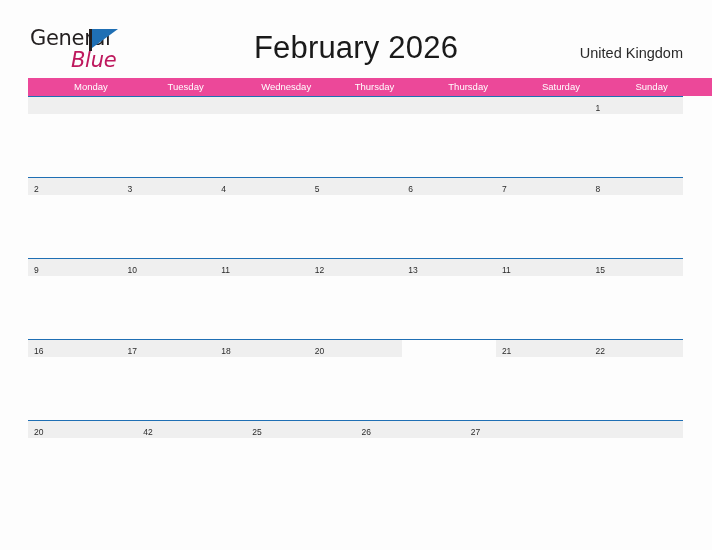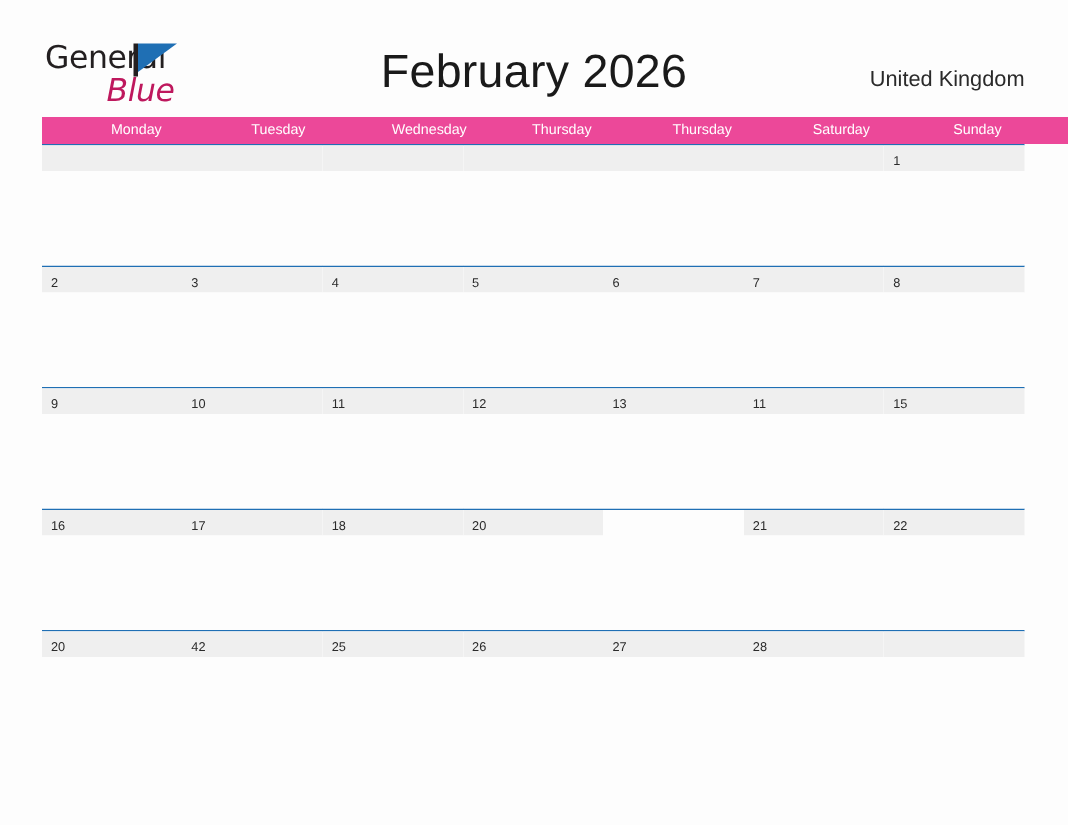--- a/index.html
+++ b/index.html
@@ -348,24 +348,20 @@
         </div>
       <div class="day">
           <div class="band"><span class="daynum">26</span></div>
           <div class="content"></div>
         </div>
       <div class="day">
           <div class="band"><span class="daynum">27</span></div>
           <div class="content"></div>
         </div>
       <div class="day">
-          <div class="band"><span class="daynum">28</span></div>
-          <div class="content"></div>
-        </div>
-      <div class="day">
           <div class="band"><span class="daynum"></span></div>
           <div class="content"></div>
         </div>
     </div>
 
   </div>
 
 </div>
 
 </body></html>

